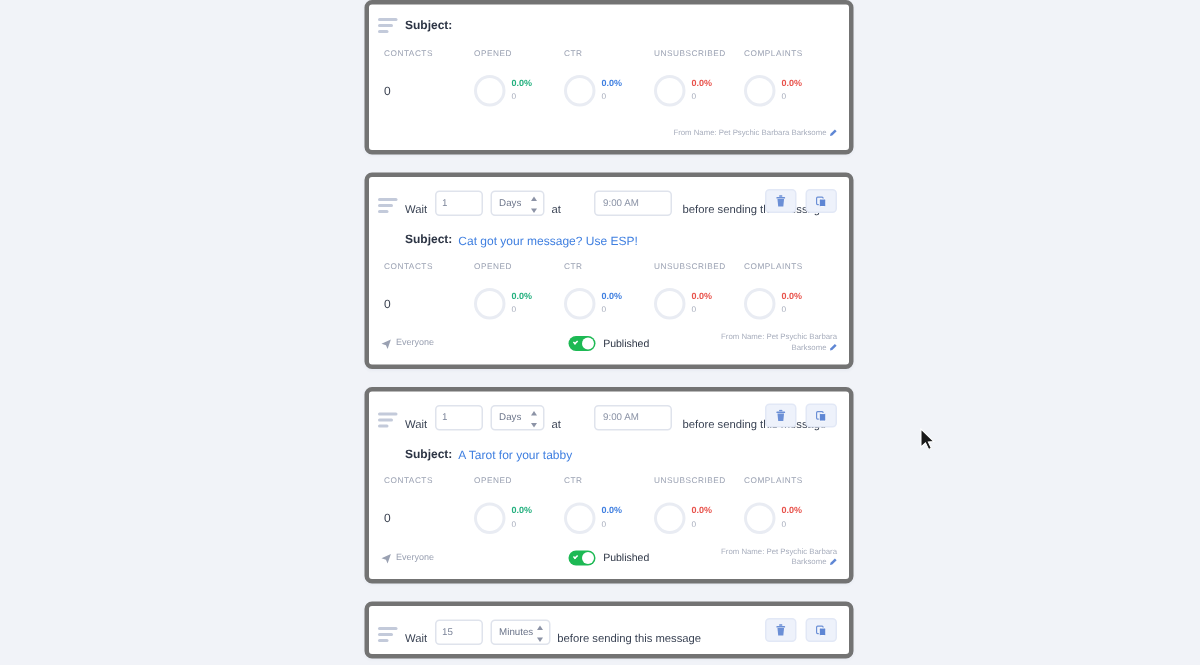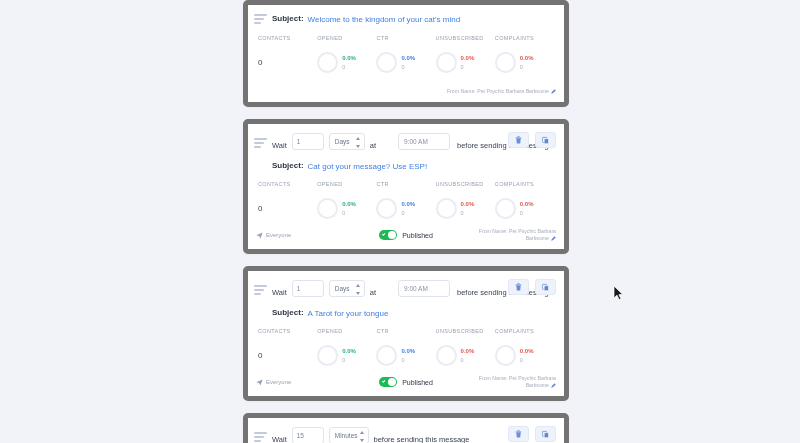--- a/index.html
+++ b/index.html
@@ -17,21 +17,21 @@
   }
   .column {
     position: absolute;
     left: 243px;
     top: 0;
     width: 326px;
   }
 
   .card {
     background: #ffffff;
-    border: 5px solid #737373;
+    border: 3px solid #737373;
     border-radius: 5px;
     margin-bottom: 12px;
     box-shadow: 0 1px 2px rgba(40,60,110,0.045);
     position: relative;
   }
 
   
   .wait-row {
     display: flex;
     align-items: flex-end;
@@ -301,21 +301,20 @@
 <div id="root">
   <div class="column" id="cards-column">
       <div class="card">
         <div class="subject-row">
           <span class="drag-handle">
             <i></i>
             <i></i>
             <i></i>
           </span>
           <span class="subject-label">Subject:</span>
-          <span class="subject-text">Welcome to the kingdom of your cat's mind</span>
         </div>
         <div class="metrics">
           <div class="metric">
             <div class="metric-label">CONTACTS</div>
             <div class="metric-body">
               <span class="metric-plain">0</span>
             </div>
           </div>
           <div class="metric">
             <div class="metric-label">OPENED</div>
@@ -494,21 +493,21 @@
             <button class="icon-btn">
               <svg width="9" height="9" viewBox="0 0 9 9">
                 <rect x="0.5" y="0.5" width="5.6" height="6.4" rx="0.9" fill="none" stroke="#6b8fd6" stroke-width="1"></rect>
                 <rect x="2.8" y="2.2" width="5.6" height="6.4" rx="0.9" fill="#5e86d4" stroke="#ffffff" stroke-width="0.8"></rect>
               </svg>
             </button>
           </div>
         </div>
         <div class="subject-row indented">
           <span class="subject-label">Subject:</span>
-          <span class="subject-text">A Tarot for your tongue</span>
+          <span class="subject-text">A Tarot for your tabby</span>
         </div>
         <div class="metrics">
           <div class="metric">
             <div class="metric-label">CONTACTS</div>
             <div class="metric-body">
               <span class="metric-plain">0</span>
             </div>
           </div>
           <div class="metric">
             <div class="metric-label">OPENED</div>

